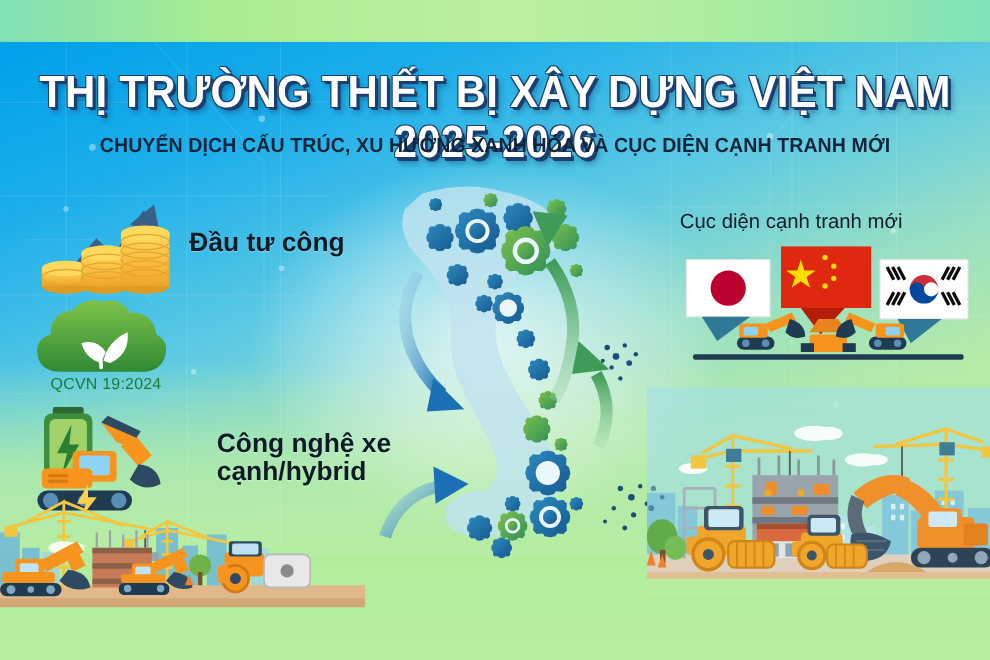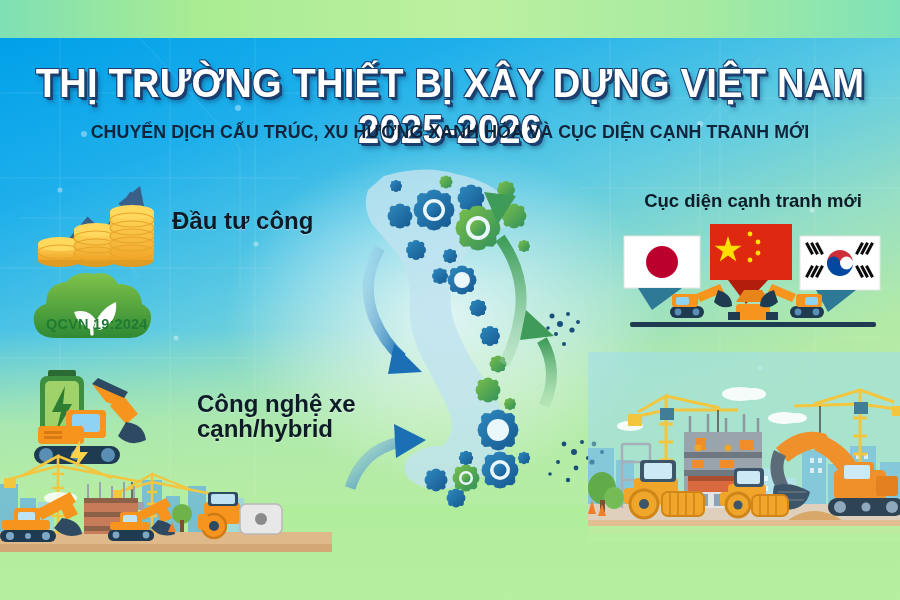--- a/index.html
+++ b/index.html
@@ -70,29 +70,29 @@
     position: absolute; display: flex; align-items: center; gap: 14px;
   }
   .feature-label {
     font-size: 24px; font-weight: 700; color: #0d1b26; line-height: 25px;
     text-shadow: 0 1px 1px rgba(255,255,255,.35);
   }
   .f1 { left: 18px; top: 168px; }
   .f2 { left: 18px; top: 268px; }
   .f3 { left: 18px; top: 362px; gap: 39px; }
   .qcvn {
-    position: absolute; left: 46px; top: 316px;
-    font-size: 14.5px; font-weight: 700; color: #1f7a32;
+    position: absolute; left: 46px; top: 342px;
+    font-size: 14.5px; font-weight: 400; color: #1f7a32;
     letter-spacing: .2px;
   }
 
   
   .right-heading {
     position: absolute; left: 618px; top: 190px; width: 270px;
-    text-align: center; font-size: 18.5px; font-weight: 700; color: #0d1b26;
+    font-size: 18.5px; font-weight: 400; color: #0d1b26;
   }
   .flags-wrap { position: absolute; left: 612px; top: 222px; }
 
   
   .scene { position: absolute; }
   .scene-left  { left: -8px;  top: 440px; }
   .scene-right { left: 588px; top: 352px; }
   .map-wrap    { left: 338px; top: 158px; position: absolute; }
 </style>
 </head>

